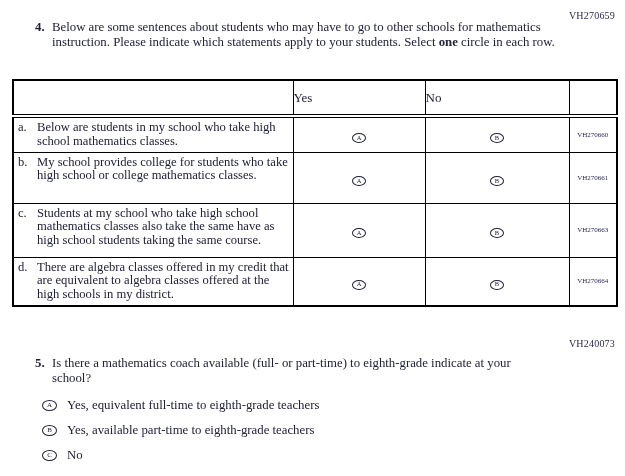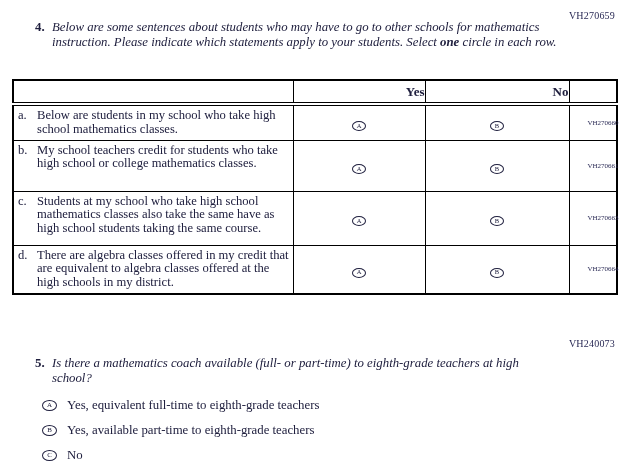--- a/index.html
+++ b/index.html
@@ -27,59 +27,59 @@
   .question {
     position: absolute;
     left: 35px;
     display: flex;
     font-size: 12.8px;
     line-height: 14.6px;
   }
   .q4 { top: 20px; }
   .q5 { top: 356px; }
   .qnum { font-weight: bold; width: 17px; flex: 0 0 17px; }
-  .qtext { width: 505px; font-style: italic; }
+  .qtext { width: 505px; }
   .q5 .qtext { width: 500px; }
   .bold { font-weight: bold; }
 
   table.grid {
     position: absolute;
     left: 12px; top: 79px;
     width: 604px;
     border-collapse: collapse;
     table-layout: fixed;
   }
   table.grid, table.grid th, table.grid td {
     border: 1.5px solid #000;
   }
   table.grid { border-width: 2px; }
   table.grid td { border-top-width: 1px; border-bottom-width: 1px; }
   table.grid thead th {
     border-bottom: 4px double #000;
     font-size: 13px;
-    font-weight: bold;
-    text-align: right;
-    height: 24px;
+    font-weight: normal;
+    text-align: left;
+    height: 36px;
     color: #20203f;
   }
   td.stmt-cell {
     font-size: 12.6px;
     line-height: 13.8px;
     padding: 3px 2px 3px 4px;
     vertical-align: top;
   }
   .stmt { display: flex; }
   .stmt .letter { width: 19px; flex: 0 0 19px; }
   td.bubble-cell { text-align: center; vertical-align: middle; }
   td.code-cell {
     font-size: 7px;
     color: #2a2a55;
-    text-align: left;
+    text-align: center;
     vertical-align: middle;
-    padding: 0 18px;
+    padding: 0 1px;
   }
   .row-a td { height: 34px; }
   .row-b td { height: 51px; }
   .row-c td { height: 54px; }
   .row-d td { height: 43px; }
 
   .bubble {
     display: inline-flex;
     align-items: center;
     justify-content: center;
@@ -142,21 +142,21 @@
           </div>
         </td>
         <td class="bubble-cell"><span class="bubble">A</span></td>
         <td class="bubble-cell"><span class="bubble">B</span></td>
         <td class="code-cell">VH270660</td>
       </tr>
       <tr class="row-b">
         <td class="stmt-cell">
           <div class="stmt">
             <span class="letter">b.</span>
-            <span>My school teachers credit for students who take high school or college mathematics classes.</span>
+            <span>My school provides college for students who take high school or college mathematics classes.</span>
           </div>
         </td>
         <td class="bubble-cell"><span class="bubble">A</span></td>
         <td class="bubble-cell"><span class="bubble">B</span></td>
         <td class="code-cell">VH270661</td>
       </tr>
       <tr class="row-c">
         <td class="stmt-cell">
           <div class="stmt">
             <span class="letter">c.</span>
@@ -178,21 +178,21 @@
         <td class="bubble-cell"><span class="bubble">B</span></td>
         <td class="code-cell">VH270664</td>
       </tr>
     </tbody>
   </table>
 
   <div class="accession acc-q5">VH240073</div>
 
   <div class="question q5">
     <span class="qnum">5.</span>
-    <span class="qtext">Is there a mathematics coach available (full- or part-time) to eighth-grade teachers at high school?</span>
+    <span class="qtext">Is there a mathematics coach available (full- or part-time) to eighth-grade indicate at your school?</span>
   </div>
 
   <div class="options">
     <div class="option">
       <span class="bubble">A</span>
       <span>Yes, equivalent full-time to eighth-grade teachers</span>
     </div>
     <div class="option">
       <span class="bubble">B</span>
       <span>Yes, available part-time to eighth-grade teachers</span>

